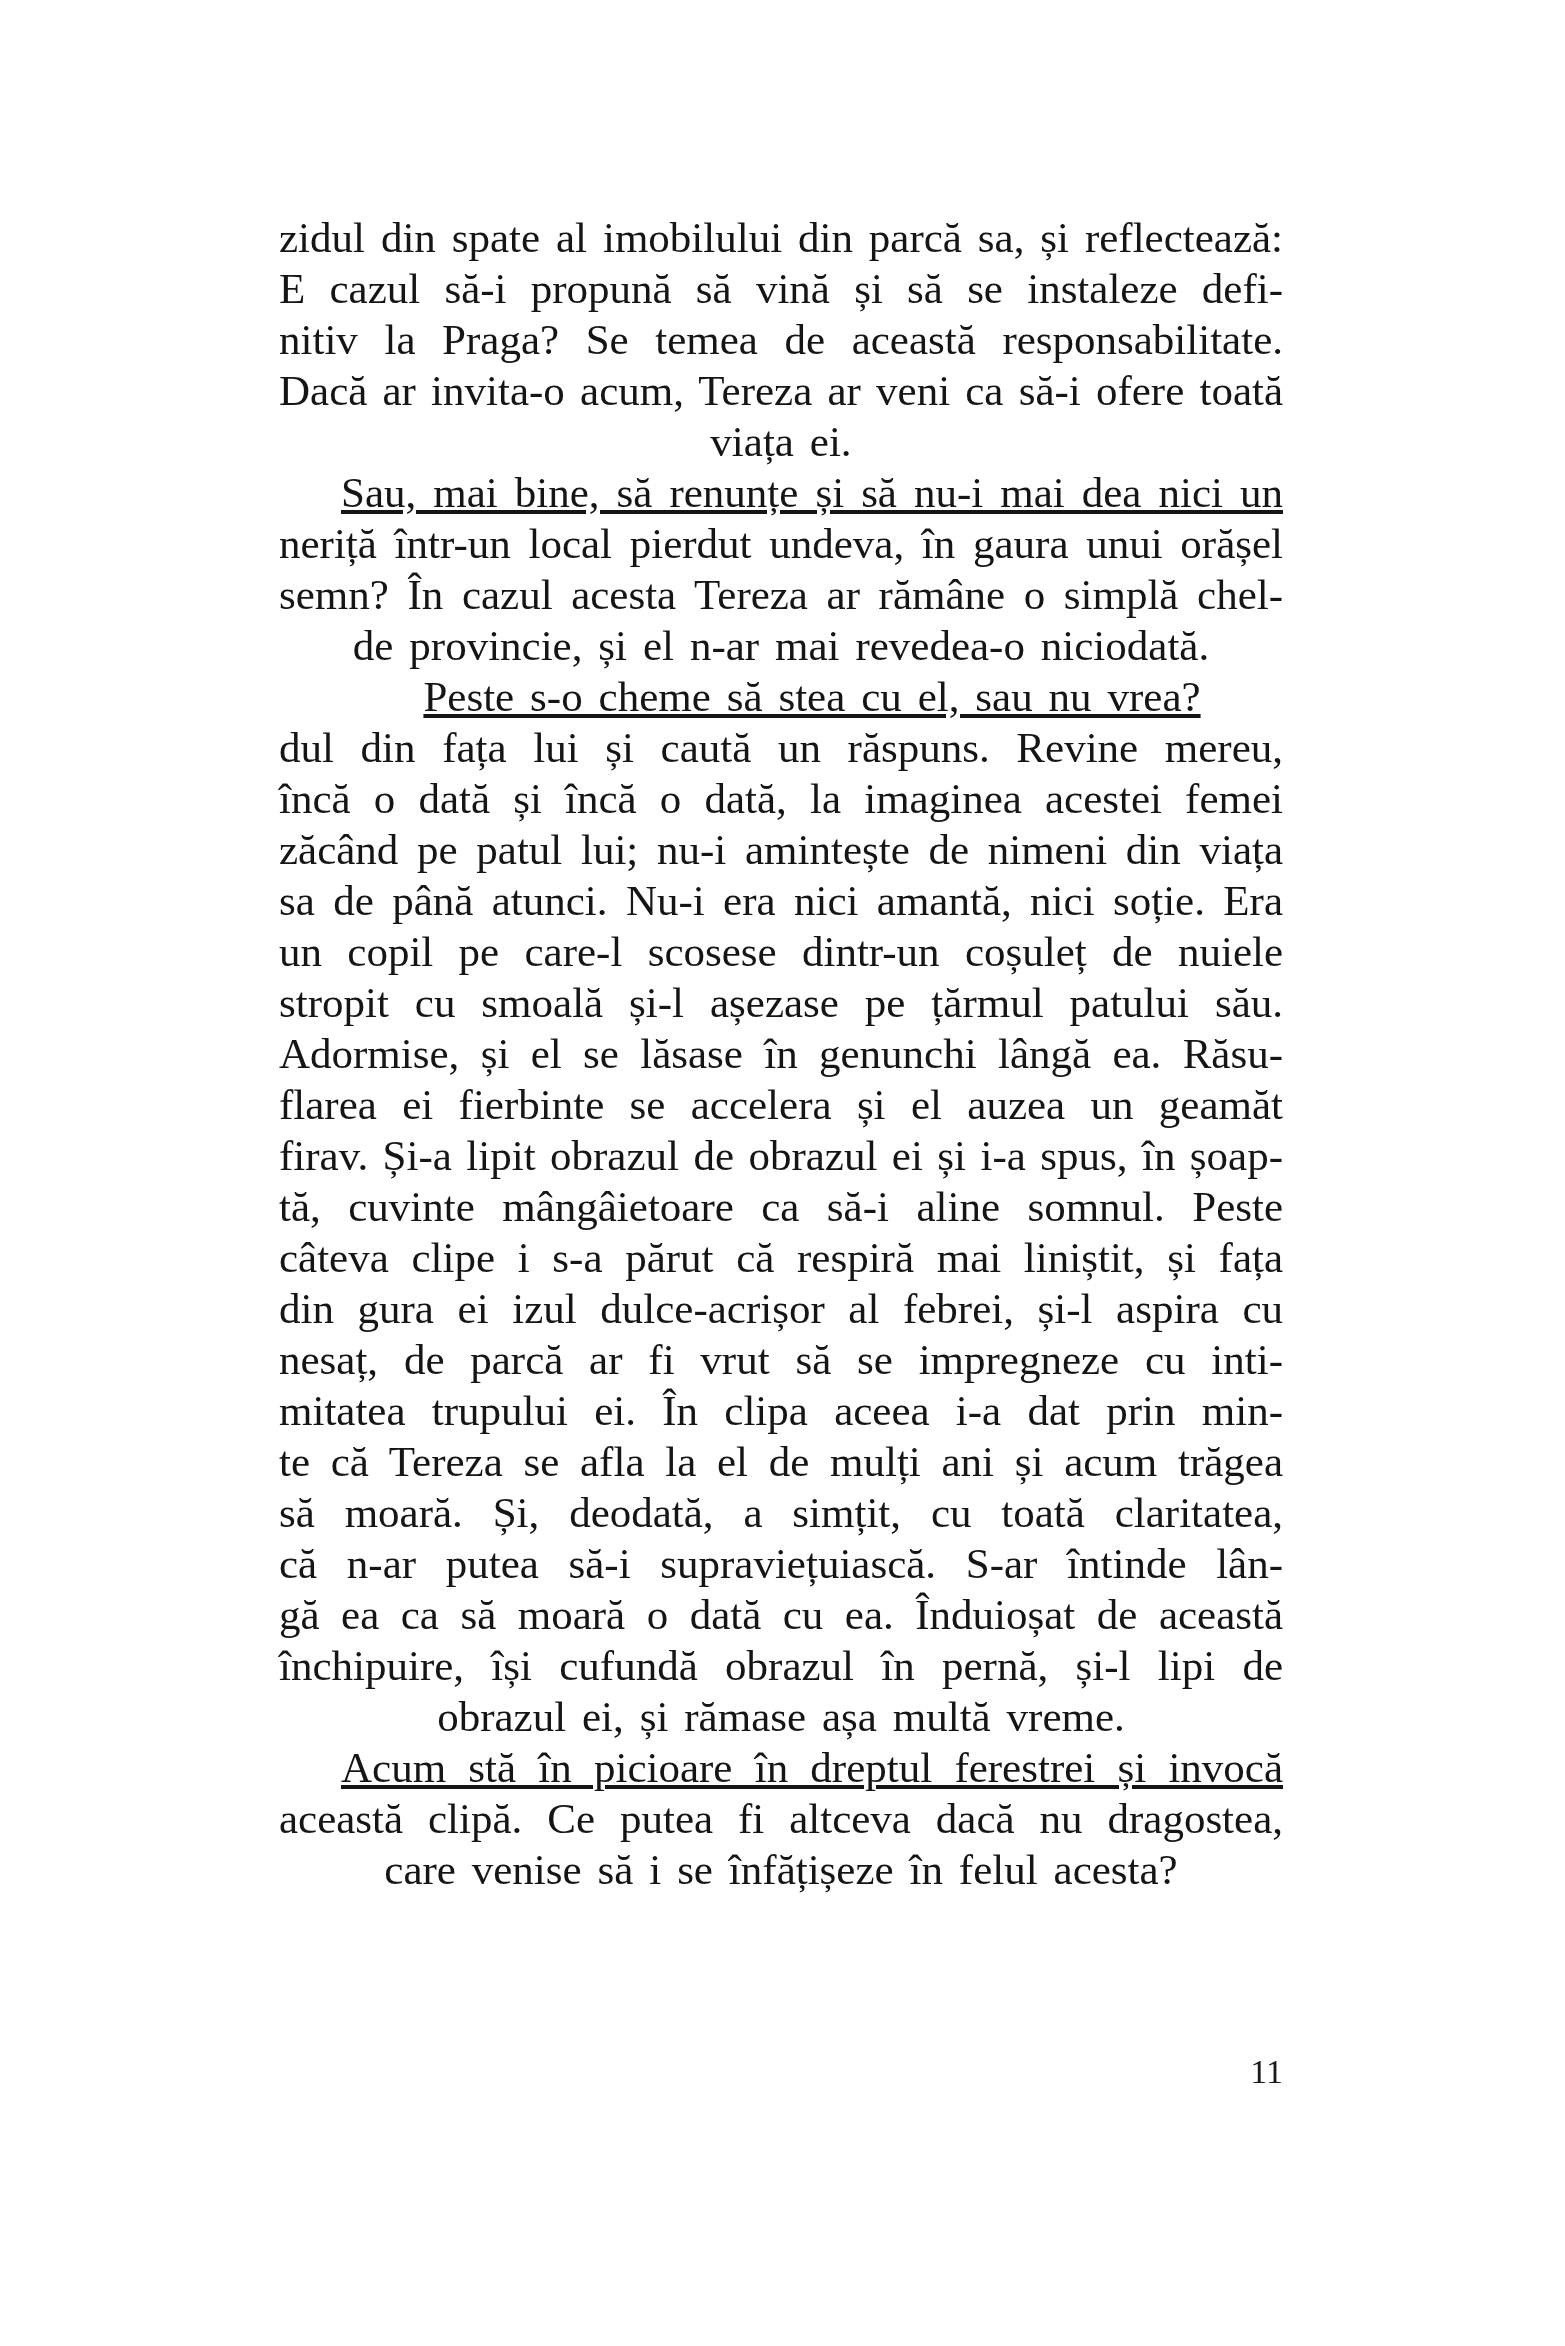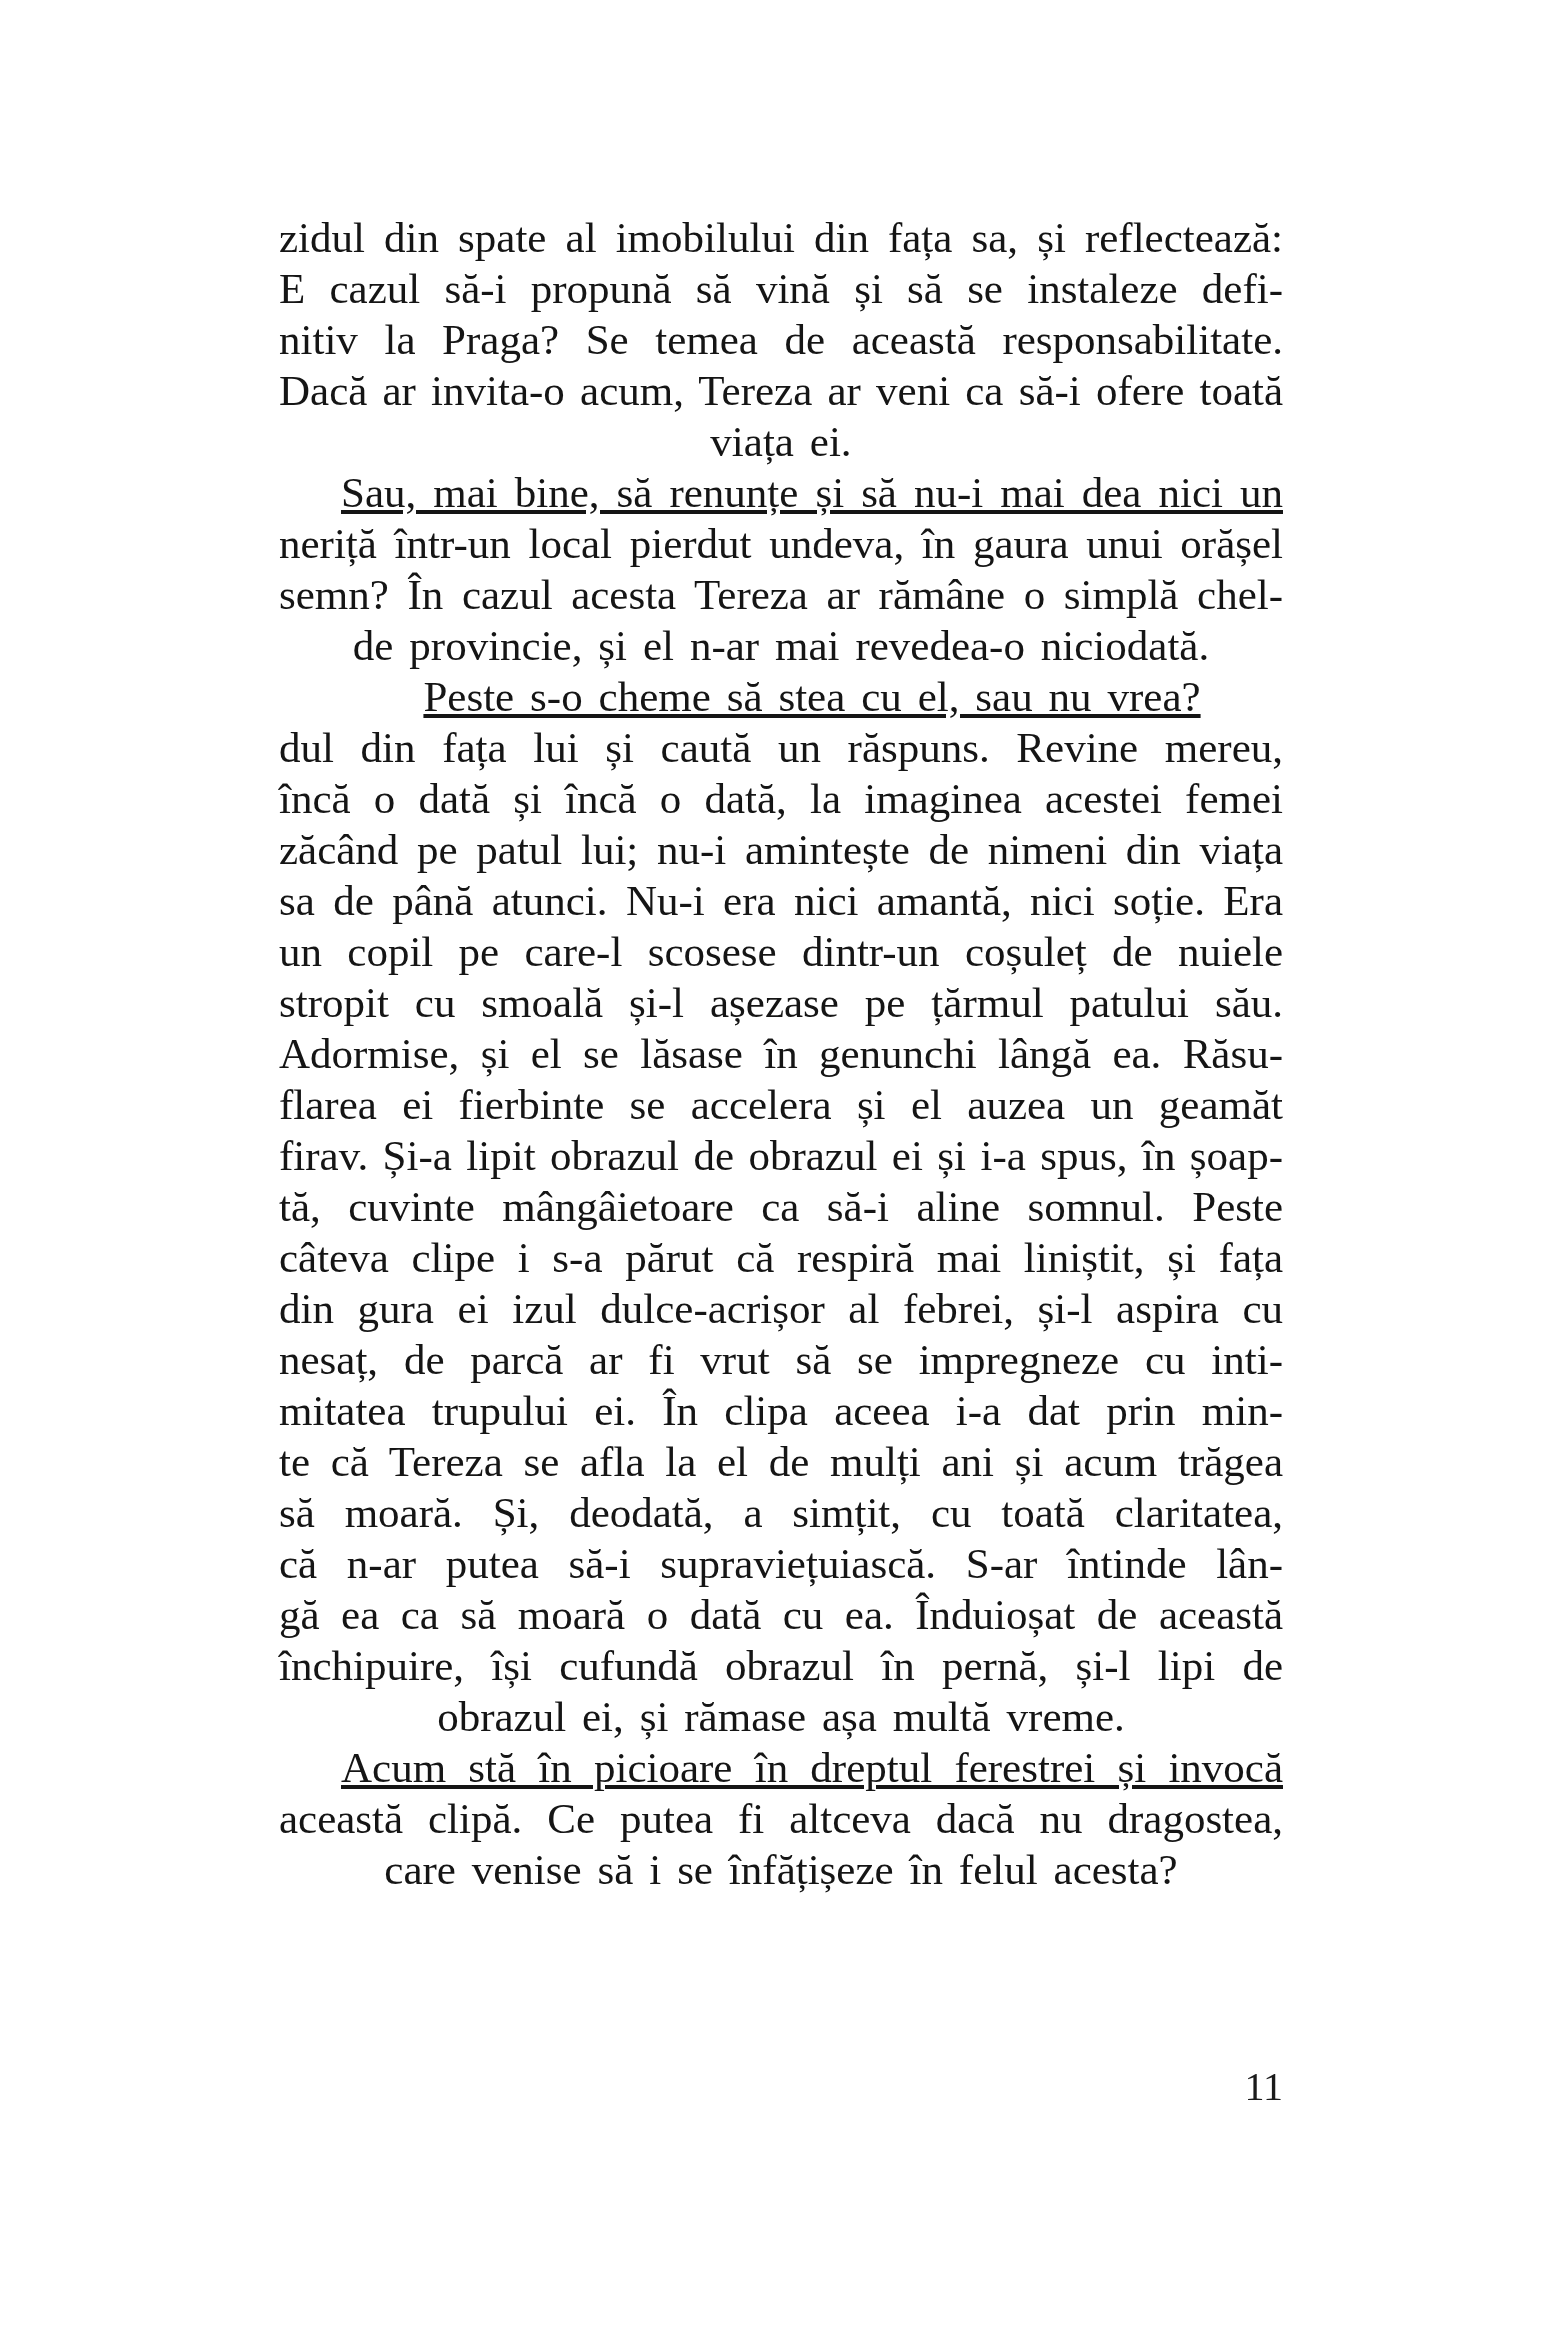--- a/index.html
+++ b/index.html
@@ -33,31 +33,30 @@
   .rag {
     text-align: center;
     word-spacing: 0.12em;
   }
   
   .in { text-indent: 62px; text-decoration: underline; }
   .page-num {
     position: absolute;
     top: 2055px;
     right: 282px;
-    font-size: 40px;
+    font-size: 34px;
     line-height: 1;
     color: #1a1a1a;
-    margin-top: 12px;
   }
 </style>
 </head>
 <body>
 
 <div class="text-block">
-  <div class="ln j">zidul din spate al imobilului din fața sa, și reflectează:</div>
+  <div class="ln j">zidul din spate al imobilului din parcă sa, și reflectează:</div>
   <div class="ln j">E cazul să-i propună să vină și să se instaleze defi-</div>
   <div class="ln j">nitiv la Praga? Se temea de această responsabilitate.</div>
   <div class="ln j">Dacă ar invita-o acum, Tereza ar veni ca să-i ofere toată</div>
   <div class="ln rag">viața ei.</div>
   <div class="ln j in">Sau, mai bine, să renunțe și să nu-i mai dea nici un</div>
   <div class="ln j">neriță într-un local pierdut undeva, în gaura unui orășel</div>
   <div class="ln j">semn? În cazul acesta Tereza ar rămâne o simplă chel-</div>
   <div class="ln rag">de provincie, și el n-ar mai revedea-o niciodată.</div>
   <div class="ln rag in">Peste s-o cheme să stea cu el, sau nu vrea?</div>
   <div class="ln j">dul din fața lui și caută un răspuns. Revine mereu,</div>

